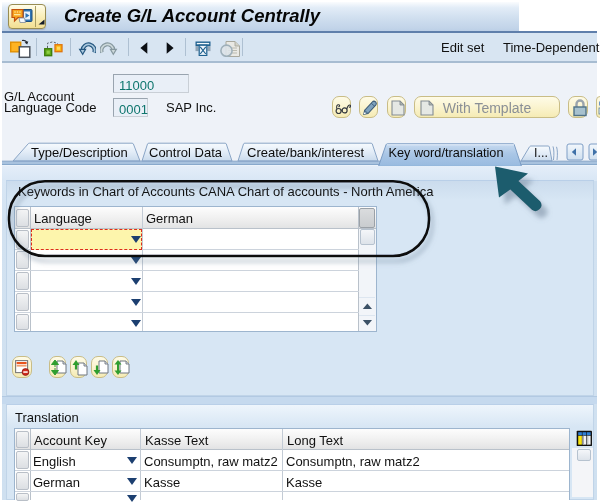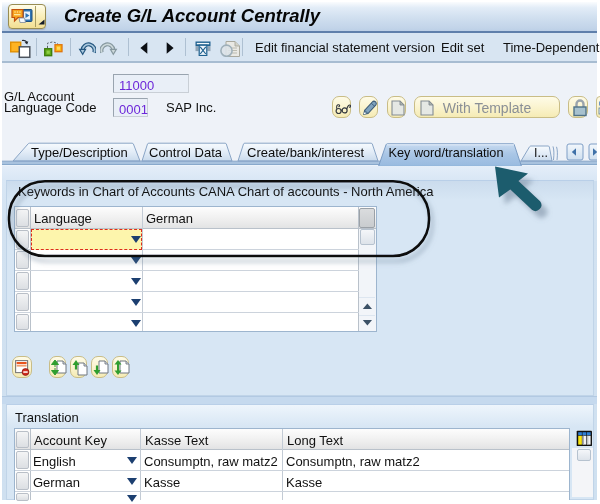--- a/index.html
+++ b/index.html
@@ -1,31 +1,31 @@
 <!DOCTYPE html>
 <html><head><meta charset="utf-8"><style>
 *{margin:0;padding:0;box-sizing:border-box}
 html,body{width:600px;height:504px;background:#fff;font-family:"Liberation Sans",sans-serif;overflow:hidden;-webkit-font-smoothing:antialiased}
 #page{position:relative;width:600px;height:504px;background:#fff}
 .abs{position:absolute}
 
-#titlebar{left:2px;top:2px;width:595px;height:29px;background:linear-gradient(180deg,#fafcfe 0%,#e2ecf7 20%,#d0dfef 55%,#c2d4e9 90%,#bccfe6 100%)}
+#titlebar{left:2px;top:2px;width:517px;height:29px;background:linear-gradient(180deg,#fafcfe 0%,#e2ecf7 20%,#d0dfef 55%,#c2d4e9 90%,#bccfe6 100%)}
 #menubtn{left:6px;top:2px;width:38px;height:25px;border:1px solid #988c52;border-radius:4px;background:linear-gradient(180deg,#fffce9 0%,#faf0bd 45%,#f2df93 100%);box-shadow:0 1px 1px rgba(120,120,140,.4)}
 #menubtn .divv{position:absolute;left:26px;top:1px;width:1px;height:21px;background:#a89d62}
 #title{left:62px;top:3px;font-style:italic;font-weight:bold;font-size:18.5px;color:#060606;letter-spacing:0px;white-space:nowrap}
 #tsep{left:2px;top:31px;width:595px;height:2px;background:#5f7fab}
 
 #toolbar{left:2px;top:33px;width:595px;height:28px;background:#d8e5f2}
 #tbsep{left:2px;top:61px;width:595px;height:2px;background:#a7bcd1}
 .tdiv{top:5px;width:1px;height:18px;background:#aec0d2}
 .ttext{top:7px;font-size:13px;color:#111;white-space:nowrap}
 
 #fields{left:2px;top:63px;width:595px;height:98px;background:#eef2f8}
 .flabel{font-size:13px;color:#111;white-space:nowrap}
-.finput{background:#e9eff7;border:1px solid #99a4af;border-bottom-color:#c9cfd6;border-right-color:#c9cfd6;font-size:13px;color:#6d28d9;padding:3px 0 0 5px}
+.finput{background:#e9eff7;border:1px solid #99a4af;border-bottom-color:#c9cfd6;border-right-color:#c9cfd6;font-size:13px;color:#0f766e;padding:3px 0 0 5px}
 .cbtn{border:1px solid #c9bd86;border-radius:7px;background:linear-gradient(180deg,#fefbe7 0%,#faf3cd 55%,#f5ebb4 100%)}
 
 
 #panel{left:2px;top:166px;width:595px;height:334px;background:linear-gradient(180deg,#e4eef9 0%,#d9e7f5 14px,#d2e2f1 60px,#cfe0f0 100%)}
 .group{background:#d7e6f4;border:1px solid #c0d4e8;border-top:1px solid #b9cfe8}
 #grp1{left:6px;top:180px;width:588px;height:216px}
 #grp1 .ghead{position:absolute;left:0;top:0;width:100%;height:19px;background:linear-gradient(180deg,#cbdced 0%,#d7e6f4 100%)}
 #grp2{left:6px;top:404px;width:588px;height:96px}
 #grp2 .ghead{position:absolute;left:0;top:0;width:100%;height:22px;background:linear-gradient(180deg,#eef5fc 0%,rgba(215,230,244,0) 100%)}
 .gtitle{font-size:13px;color:#111;white-space:nowrap}
@@ -111,21 +111,20 @@
       <path d="M6 0.5 h9 l4.5 4.5 v10.5 h-13.5 Z" fill="#e9e9e4" stroke="#a9a99e" stroke-width="1"></path>
       <path d="M15 0.5 v4.5 h4.5" fill="#d2d2c8" stroke="#a9a99e" stroke-width="0.9"></path>
       <path d="M8 7 h9 M8 9.5 h9 M8 12 h9" stroke="#bcbcb0" stroke-width="1.1"></path>
       <circle cx="6.5" cy="9.7" r="5.6" fill="#dde4e8" fill-opacity="0.88" stroke="#9fb0ba" stroke-width="1.6"></circle>
     </svg>
     <div class="tdiv abs" style="left:33.5px"></div>
     <div class="tdiv abs" style="left:67.5px"></div>
     <div class="tdiv abs" style="left:126px"></div>
     <div class="tdiv abs" style="left:183px"></div>
     <div class="tdiv abs" style="left:240px"></div>
-    <div class="ttext abs" style="left:253px">Edit financial statement version</div>
     <div class="ttext abs" style="left:439px">Edit set</div>
     <div class="ttext abs" style="left:501px">Time-Dependent</div>
   </div>
   <div id="tbsep" class="abs"></div>
   <div id="fields" class="abs">
     <div class="flabel abs" style="left:2px;top:26px">G/L Account</div>
     <div class="finput abs" style="left:111px;top:11px;width:76px;height:19px">11000</div>
     <div class="flabel abs" style="left:2px;top:37px">Language Code</div>
     <div class="finput abs" style="left:111px;top:35px;width:35px;height:19px">0001</div>
     <div class="flabel abs" style="left:164px;top:37px">SAP Inc.</div>

